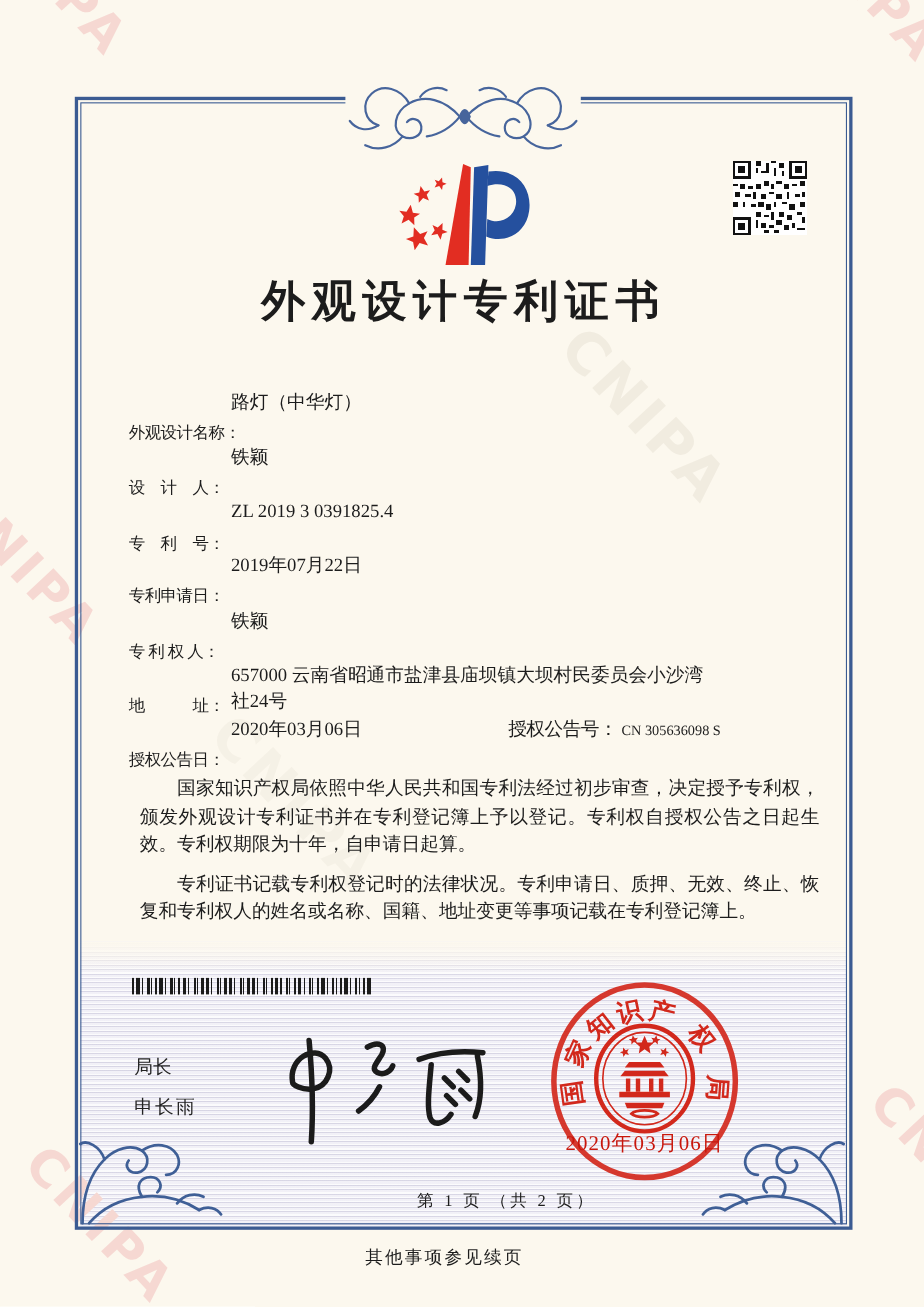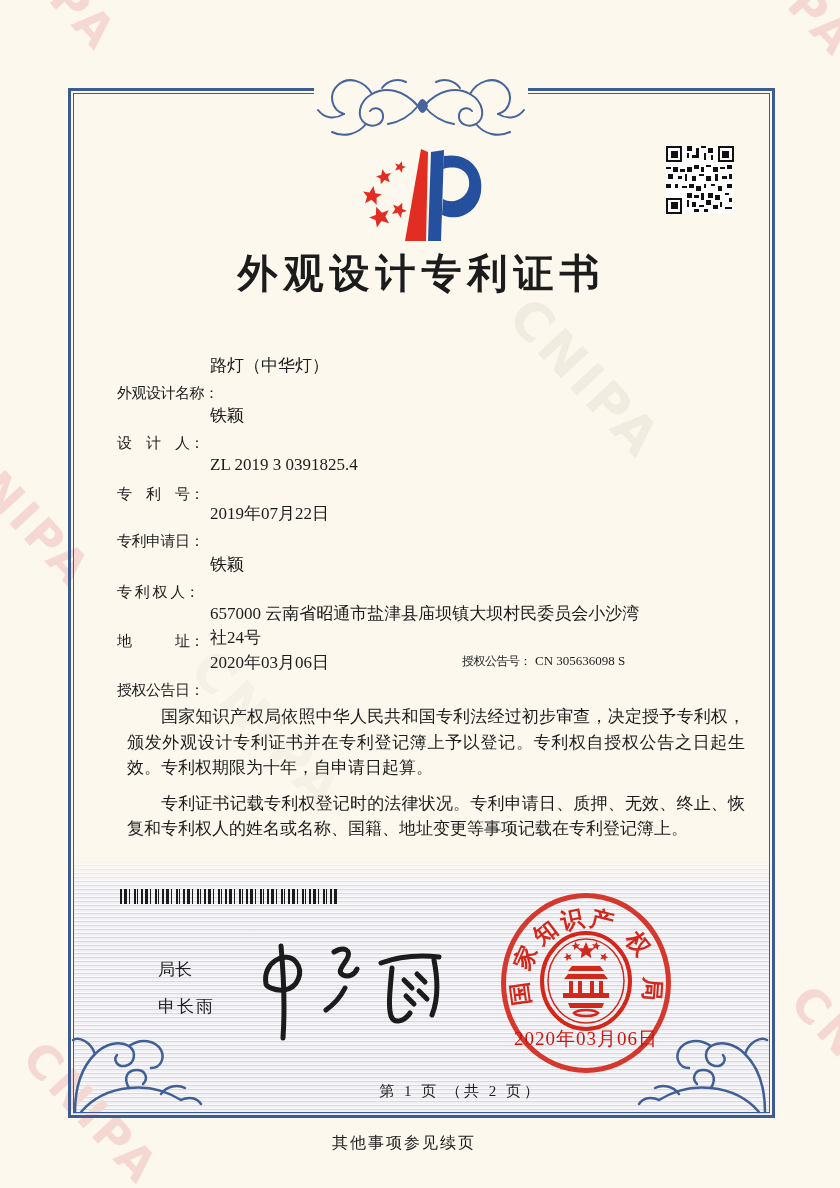--- a/index.html
+++ b/index.html
@@ -34,34 +34,34 @@
   .title{position:absolute;left:68px;top:246px;width:707px;text-align:center;
          font-size:40px;font-weight:bold;letter-spacing:6px;z-index:20;}
   
   .row{position:absolute;left:117px;z-index:20;}
   .row .lbl{position:absolute;left:0;top:0;font-size:15px;letter-spacing:-0.5px;white-space:nowrap;margin-top:29px;}
   .row .val{position:absolute;left:93px;top:-1px;font-size:17px;white-space:nowrap;}
   .row .val.wrap{white-space:normal;width:436px;line-height:24px;}
   .r0{top:355px;} .r1{top:405px;} .r2{top:456px;} .r3{top:503px;}
   .r4{top:554px;} .r5{top:603px;} .r6{top:652px;}
   .grant{position:absolute;left:462px;top:651px;z-index:20;white-space:nowrap;}
-  .grant .lbl{font-size:12px;letter-spacing:-0.5px;}
+  .grant .lbl{font-size:17px;letter-spacing:-0.5px;}
   .grant .val{font-size:13px;}
   
   .paras{position:absolute;left:117px;top:694px;width:638px;z-index:20;
          font-size:17px;line-height:25.5px;text-align:justify;}
   .paras p{margin:10px;text-indent:2em;}
   
   .barcode{position:absolute;left:120px;top:889px;width:218px;height:15px;z-index:20;
     background:repeating-linear-gradient(90deg,
       #1b1b1b 0 2px,transparent 2px 4px,#1b1b1b 4px 7px,transparent 7px 9px,
       #1b1b1b 9px 10px,transparent 10px 14px,#1b1b1b 14px 16px,transparent 16px 17px,
       #1b1b1b 17px 18px,transparent 18px 21px);}
   .director{position:absolute;left:122px;z-index:20;
-      font-family:"DejaVu Sans","Liberation Sans",sans-serif;font-size:17px;color:#222;margin-left:36px;}
+      font-family:"DejaVu Sans","Liberation Sans",sans-serif;font-size:17px;color:#222;}
   .dir-title{top:958px;} .dir-name{top:995px;letter-spacing:2px;}
   .sig{position:absolute;left:250px;top:935px;width:210px;height:110px;z-index:20;}
   
   .seal{position:absolute;left:501px;top:893px;width:170px;height:180px;z-index:22;}
   .seal-ring{position:absolute;inset:0;border:5px solid rgba(210,40,28,.92);border-radius:50%;}
   .seal-char{position:absolute;left:50%;top:50%;width:26px;margin-left:-13px;margin-top:-14px;
       text-align:center;font-size:23px;font-weight:bold;color:#d2281c;
       font-family:"Liberation Serif","DejaVu Serif",serif;}
   .emblem{position:absolute;left:50%;top:50%;transform:translate(-50%,-50%);}
   .seal-date{position:absolute;left:496px;top:1026px;width:180px;text-align:center;z-index:23;

